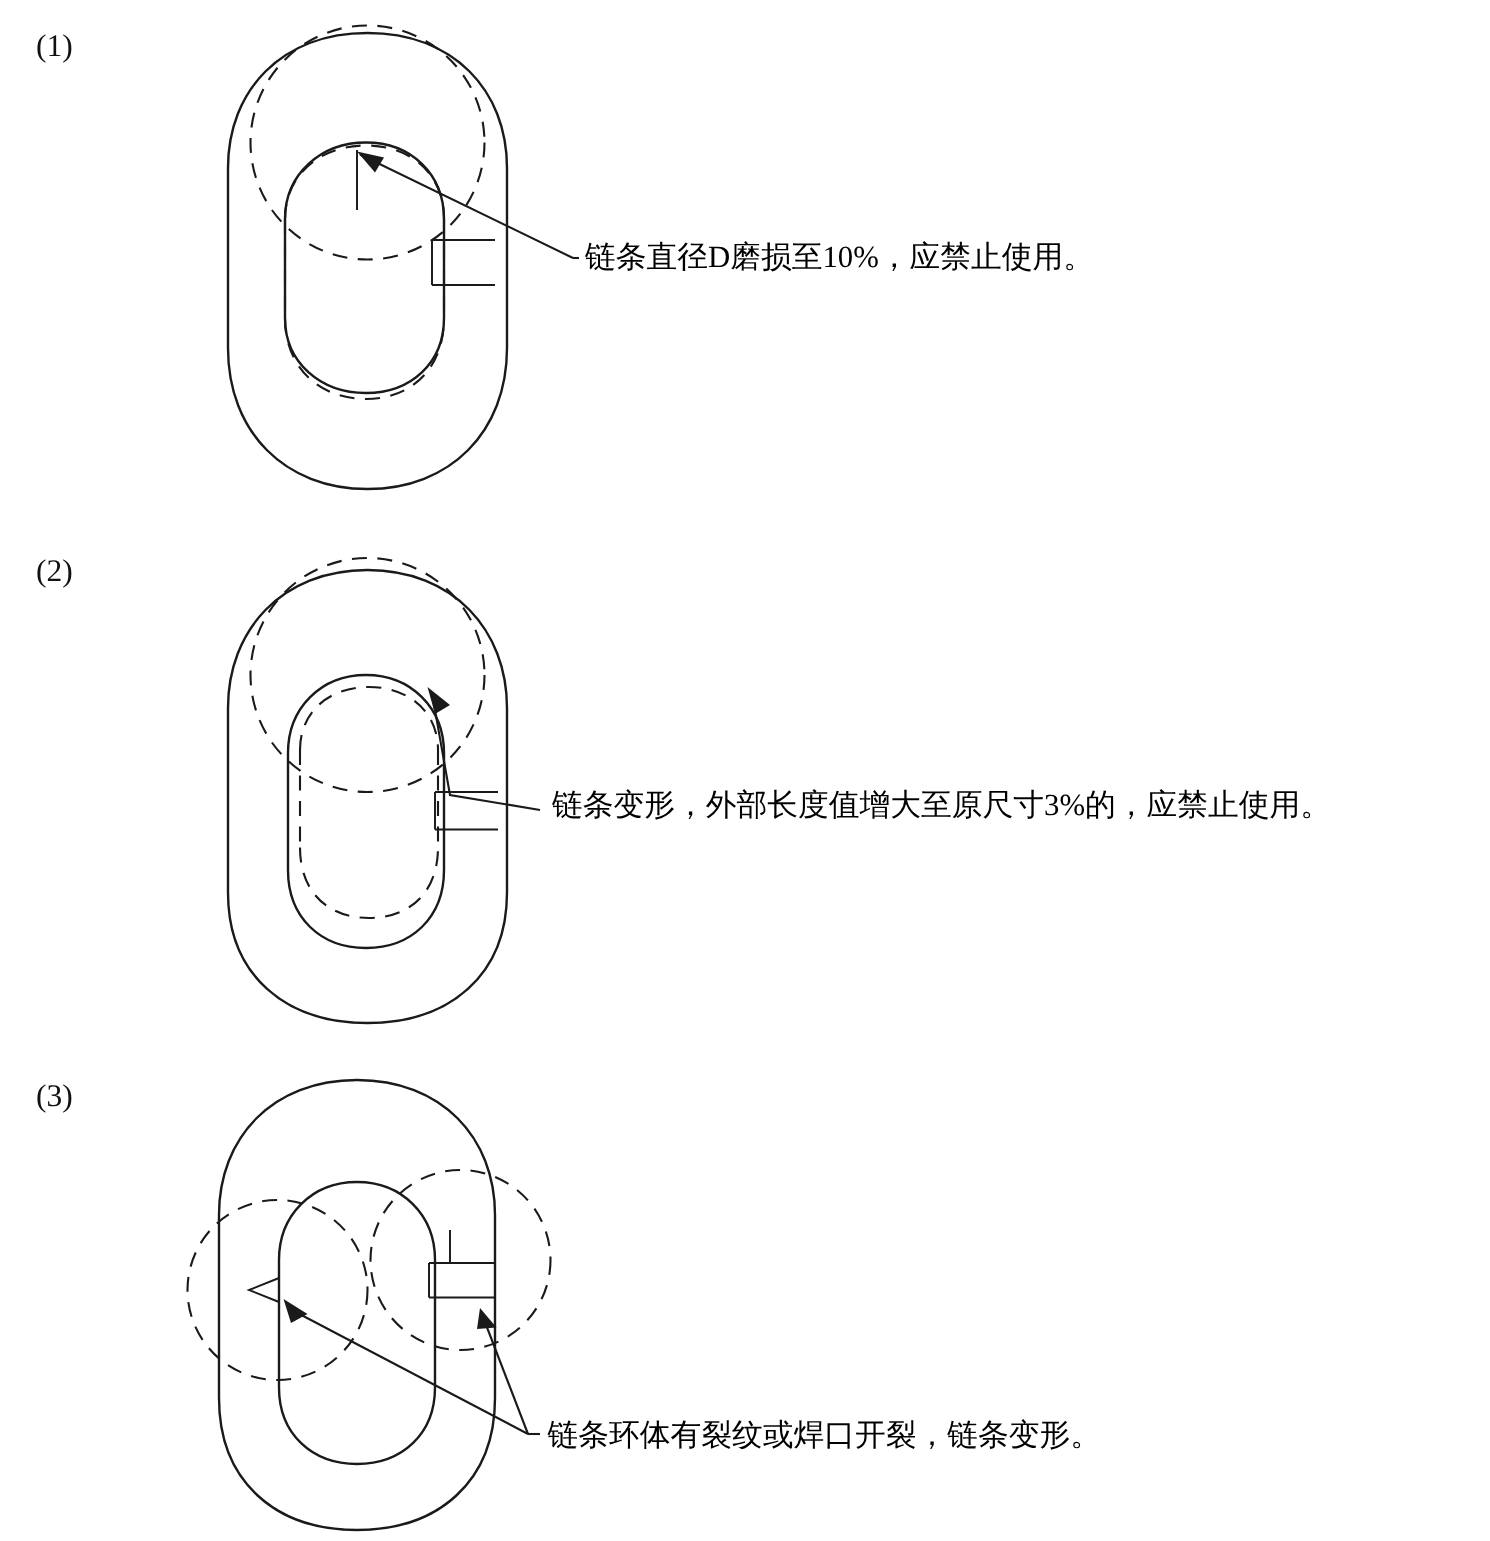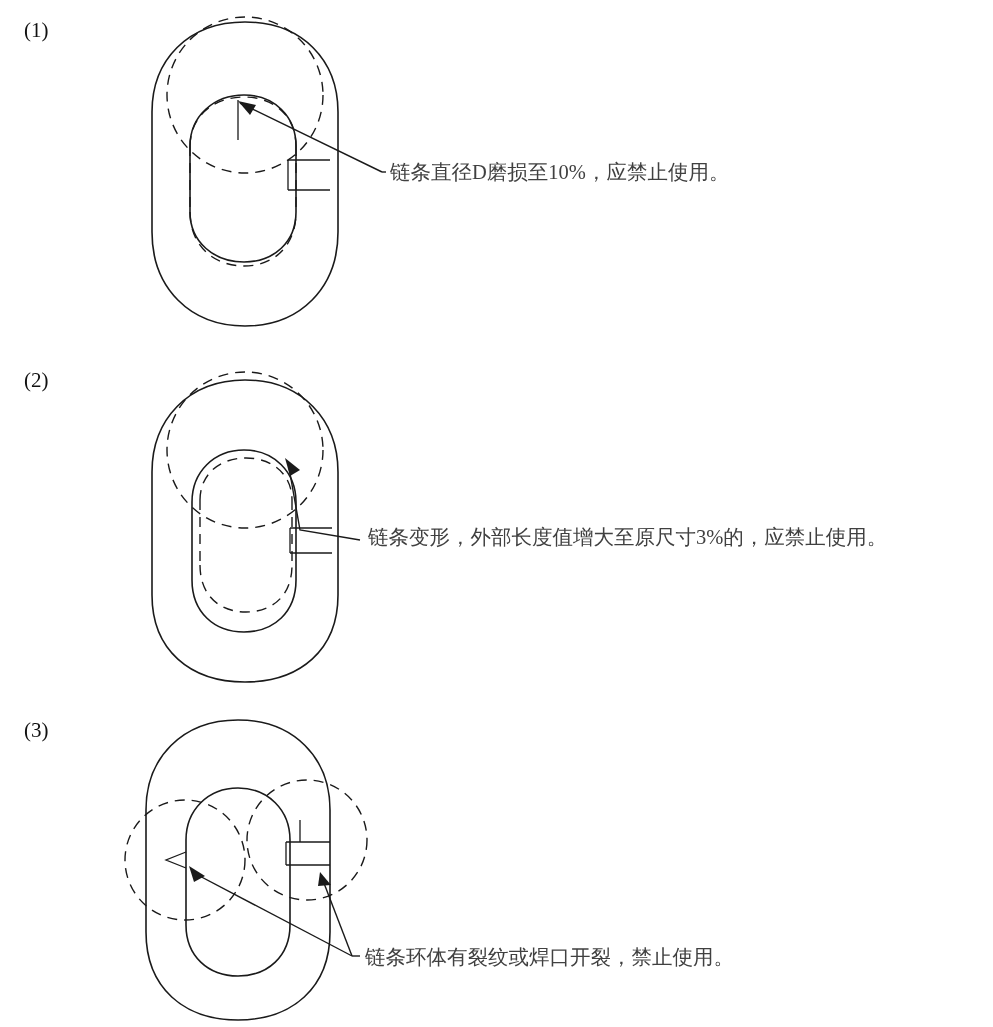--- a/index.html
+++ b/index.html
@@ -38,21 +38,21 @@
     white-space: nowrap;
   }
   .num-1 { left: 24px; top: 18px; }
   .num-2 { left: 24px; top: 18px; }
   .num-3 { left: 24px; top: 18px; }
 
   .caption {
     position: absolute;
     font-size: 20.5px;
     font-family: "Liberation Serif", "DejaVu Serif", serif;
-    color: #404040;
+    color: #000000;
     white-space: nowrap;
     line-height: 1.2;
   }
   .cap-1 { left: 390px; top: 160px; }
   .cap-2 { left: 368px; top: 175px; text-align: right; }
   .cap-3 { left: 365px; top: 245px; }
 
   svg {
     position: absolute;
     left: 0;
@@ -200,16 +200,16 @@
       <path class="ln-thin" d="M 286 142 L 286 165"></path>
       <path class="ln-thin" d="M 300 120 L 300 142"></path>
 
       <path class="leader" d="M 192 172 L 352 256"></path>
       <path class="leader" d="M 322 178 L 352 256"></path>
       <path class="leader" d="M 352 256 L 360 256"></path>
       <path d="M 189 166 L 205 176 L 194 182 Z" fill="#1a1a1a"></path>
       <path d="M 320 172 L 331 185 L 318 186 Z" fill="#1a1a1a"></path>
     </svg>
 
-    <span class="caption cap-3">链条环体有裂纹或焊口开裂，禁止使用。</span>
+    <span class="caption cap-3">链条环体有裂纹或焊口开裂，链条变形。</span>
   </div>
 
 </div>
 
 </body></html>

